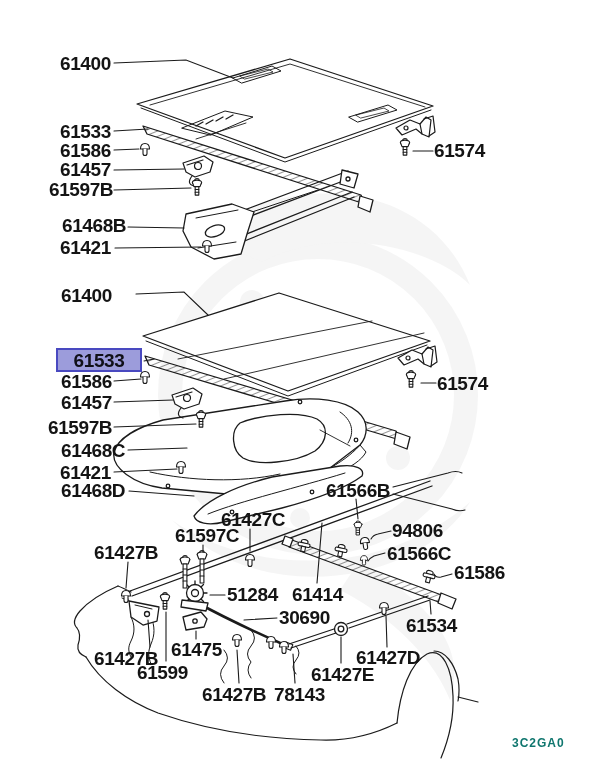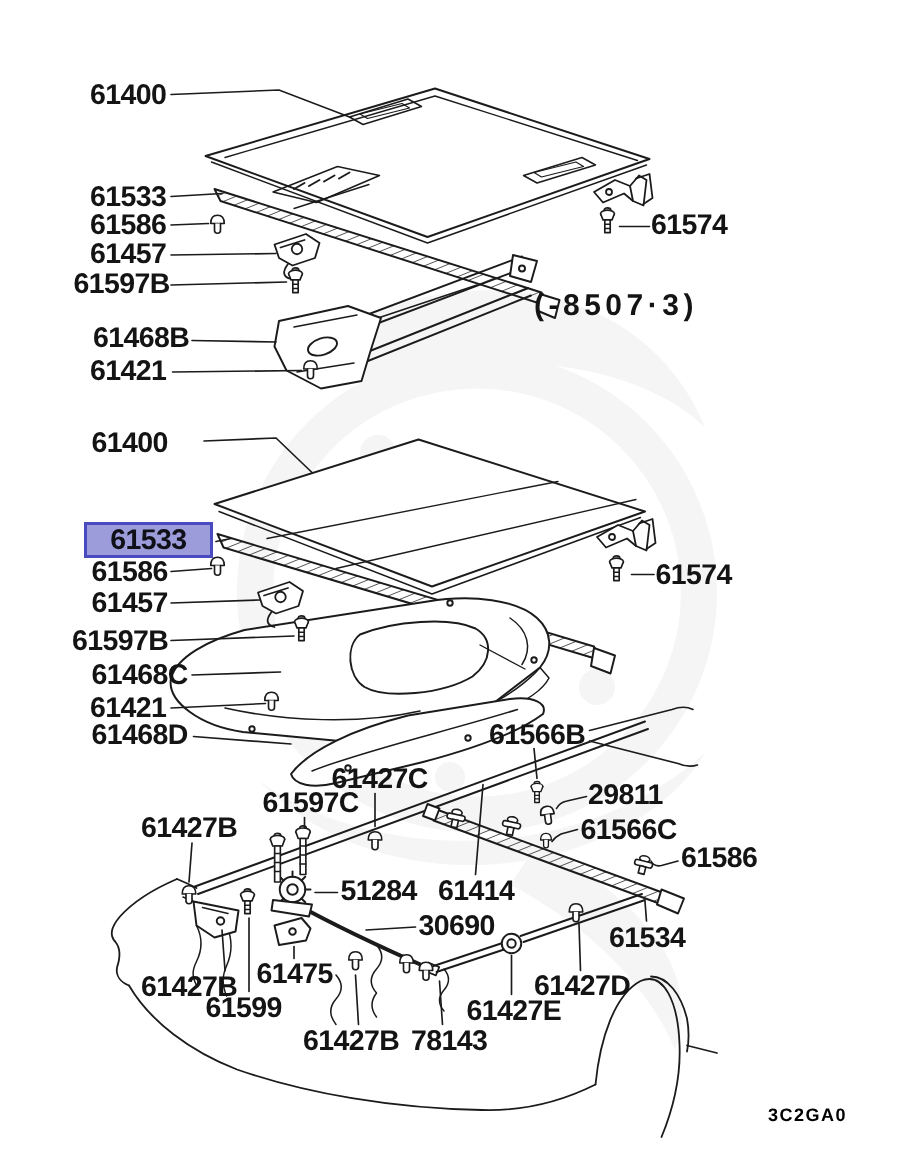--- a/index.html
+++ b/index.html
@@ -19,21 +19,21 @@
   }
   .hl .lblin{
     font-weight:bold;font-size:19px;letter-spacing:-0.4px;color:#101018;line-height:19px;
   }
   .note{
     position:absolute;left:356px;top:193px;font-weight:bold;font-size:20px;
     letter-spacing:3px;color:#141414;white-space:nowrap;
   }
   .code{
     position:absolute;left:512px;top:736px;font-weight:bold;font-size:12px;
-    letter-spacing:1px;color:#000000;
+    letter-spacing:1px;color:#0f766e;
   }
 </style>
 </head>
 <body>
 
 <div class="stage">
 
   <svg class="art" width="609" height="768" viewBox="0 0 609 768">
     <defs>
       <pattern id="hat" width="5" height="5" patternUnits="userSpaceOnUse" patternTransform="rotate(68)">
@@ -302,39 +302,38 @@
   </svg>
 
   <div class="lbl" style="left:60px;top:54px">61400</div>
   <div class="lbl" style="left:60px;top:122px">61533</div>
   <div class="lbl" style="left:60px;top:141px">61586</div>
   <div class="lbl" style="left:60px;top:160px">61457</div>
   <div class="lbl" style="left:49px;top:180px">61597B</div>
   <div class="lbl" style="left:62px;top:216px">61468B</div>
   <div class="lbl" style="left:60px;top:238px">61421</div>
   <div class="lbl" style="left:434px;top:141px">61574</div>
-  <div class="note">(-8507·3)</div>
 
   <div class="lbl" style="left:61px;top:286px">61400</div>
   <div class="hl">
     <span class="lblin">61533</span>
   </div>
   <div class="lbl" style="left:61px;top:372px">61586</div>
   <div class="lbl" style="left:61px;top:393px">61457</div>
   <div class="lbl" style="left:48px;top:418px">61597B</div>
   <div class="lbl" style="left:61px;top:441px">61468C</div>
   <div class="lbl" style="left:60px;top:463px">61421</div>
   <div class="lbl" style="left:61px;top:481px">61468D</div>
   <div class="lbl" style="left:437px;top:374px">61574</div>
 
   <div class="lbl" style="left:326px;top:481px">61566B</div>
   <div class="lbl" style="left:221px;top:510px">61427C</div>
   <div class="lbl" style="left:175px;top:526px">61597C</div>
   <div class="lbl" style="left:94px;top:543px">61427B</div>
-  <div class="lbl" style="left:392px;top:521px">29811</div>
+  <div class="lbl" style="left:392px;top:521px">94806</div>
   <div class="lbl" style="left:387px;top:544px">61566C</div>
   <div class="lbl" style="left:454px;top:563px">61586</div>
   <div class="lbl" style="left:227px;top:585px">51284</div>
   <div class="lbl" style="left:292px;top:585px">61414</div>
   <div class="lbl" style="left:279px;top:608px">30690</div>
   <div class="lbl" style="left:406px;top:616px">61534</div>
   <div class="lbl" style="left:94px;top:649px">61427B</div>
   <div class="lbl" style="left:171px;top:640px">61475</div>
   <div class="lbl" style="left:137px;top:663px">61599</div>
   <div class="lbl" style="left:202px;top:685px">61427B</div>

